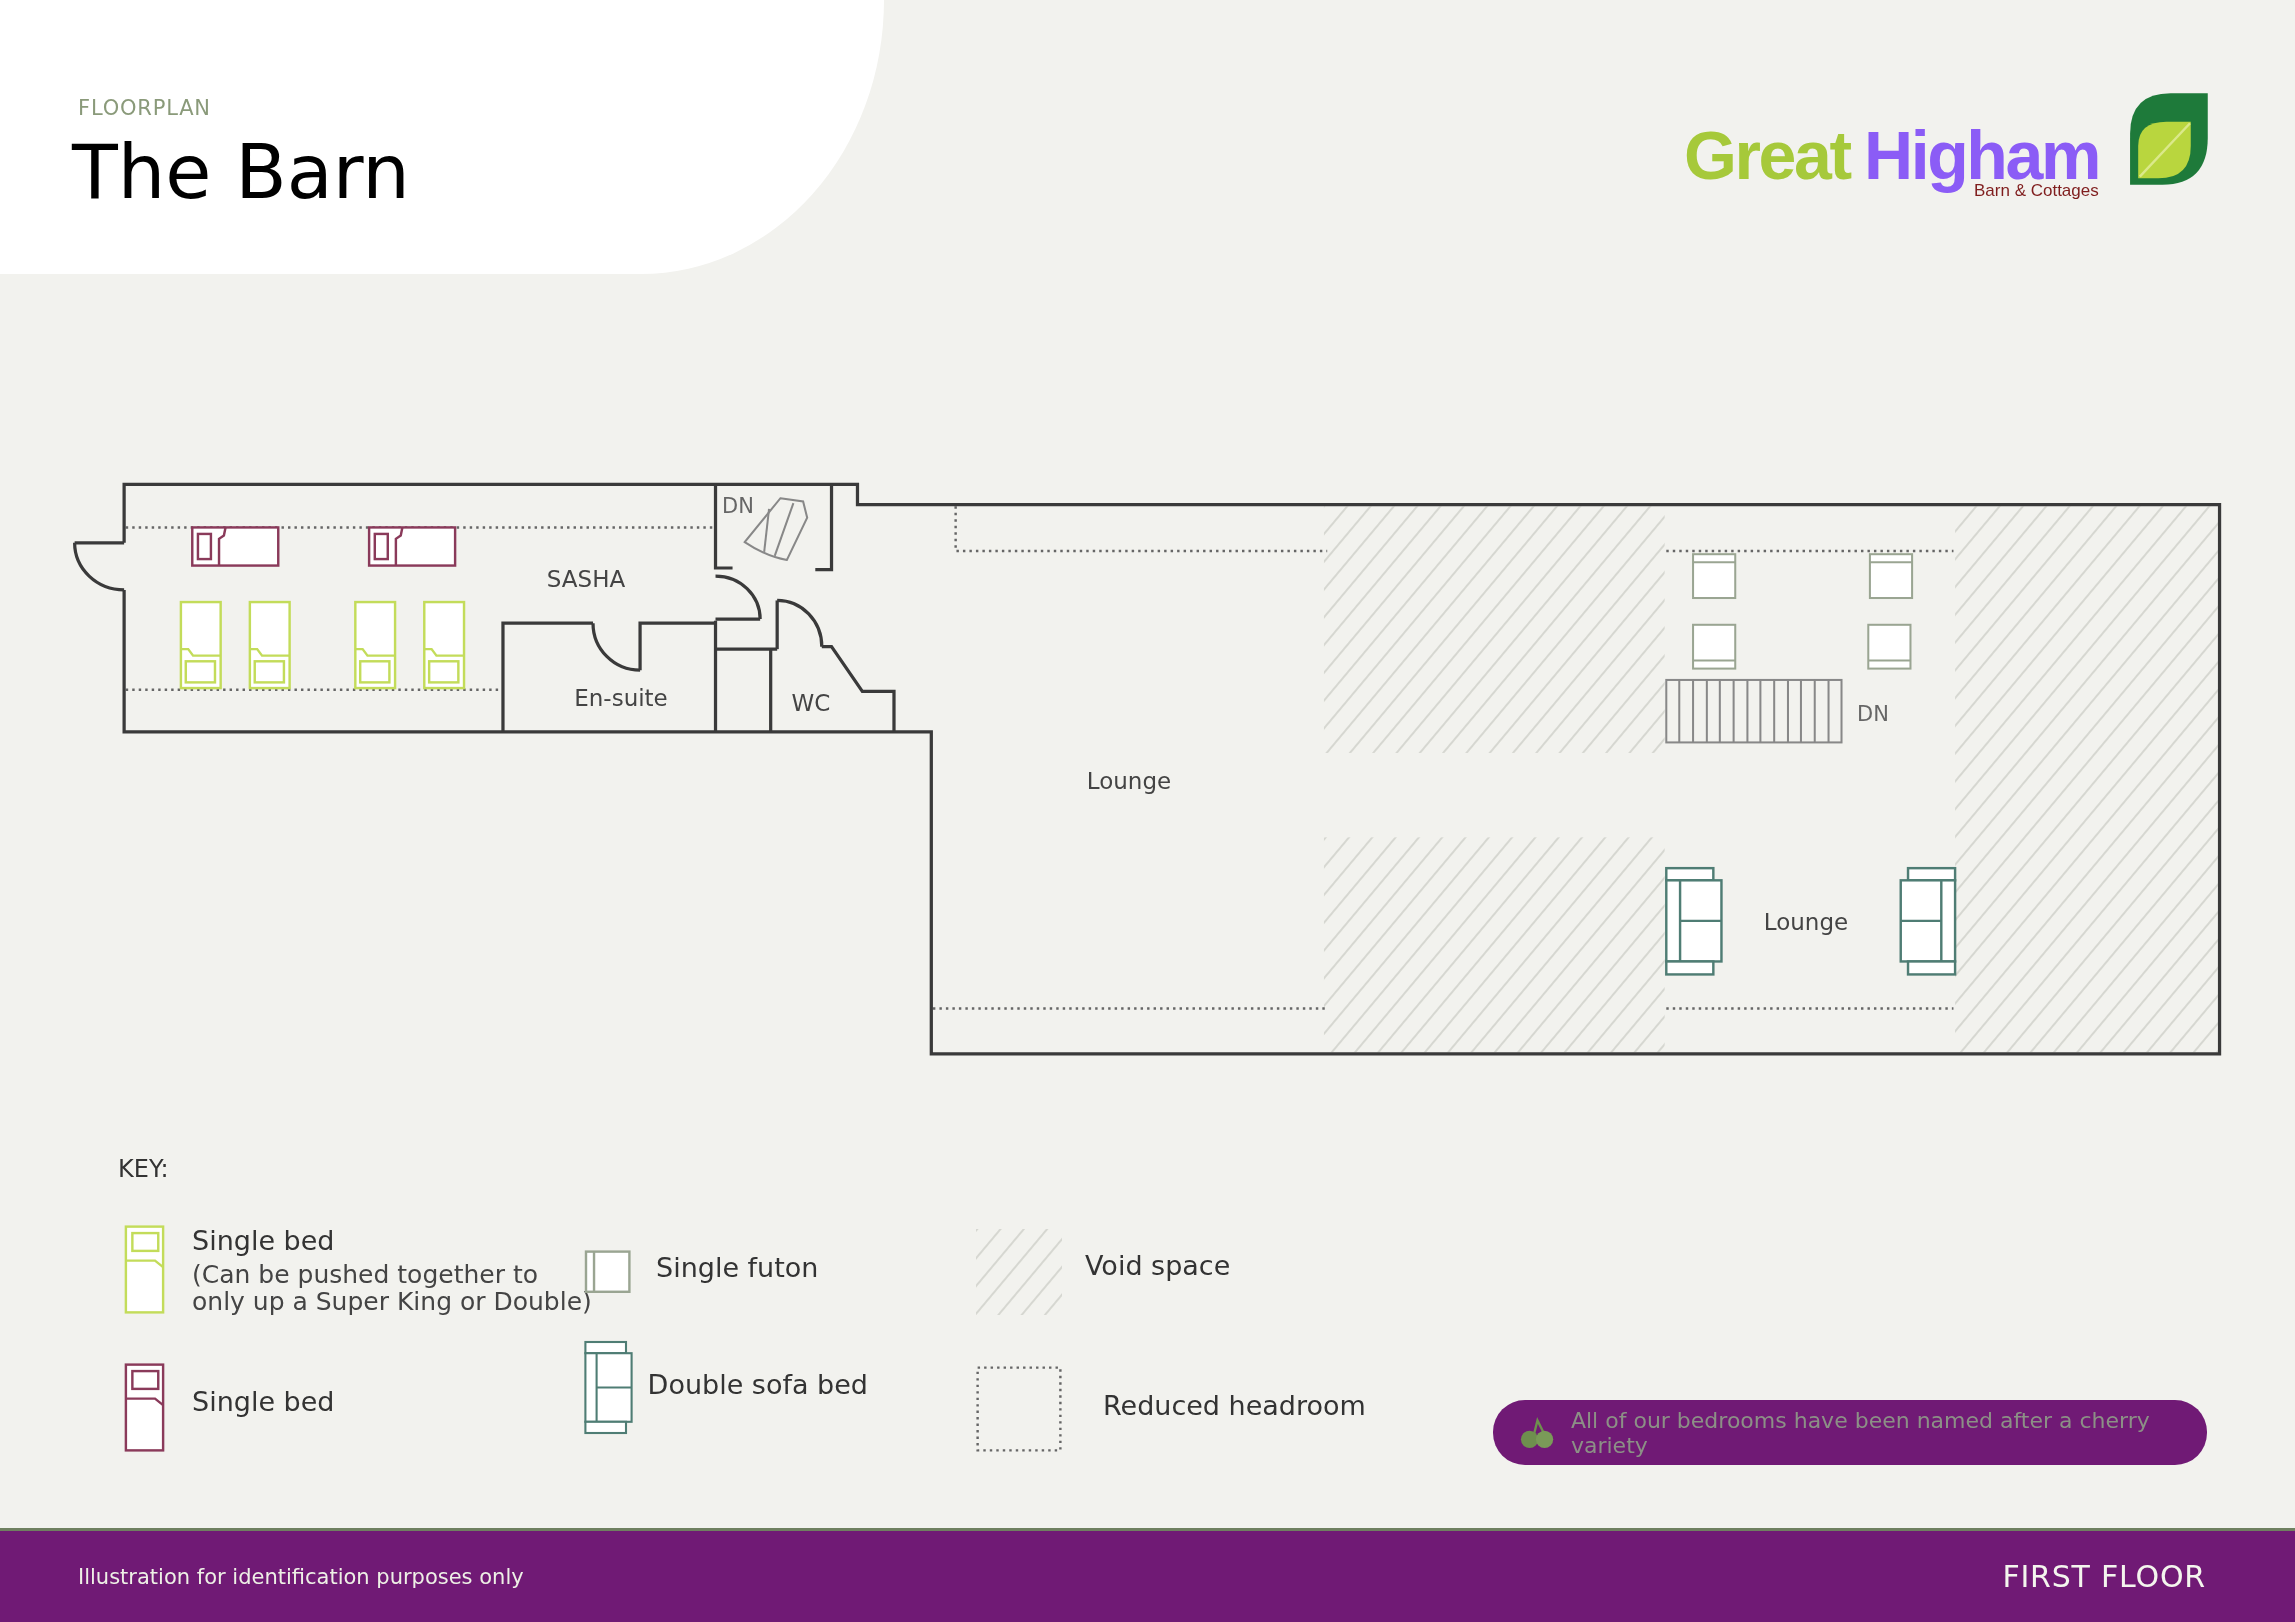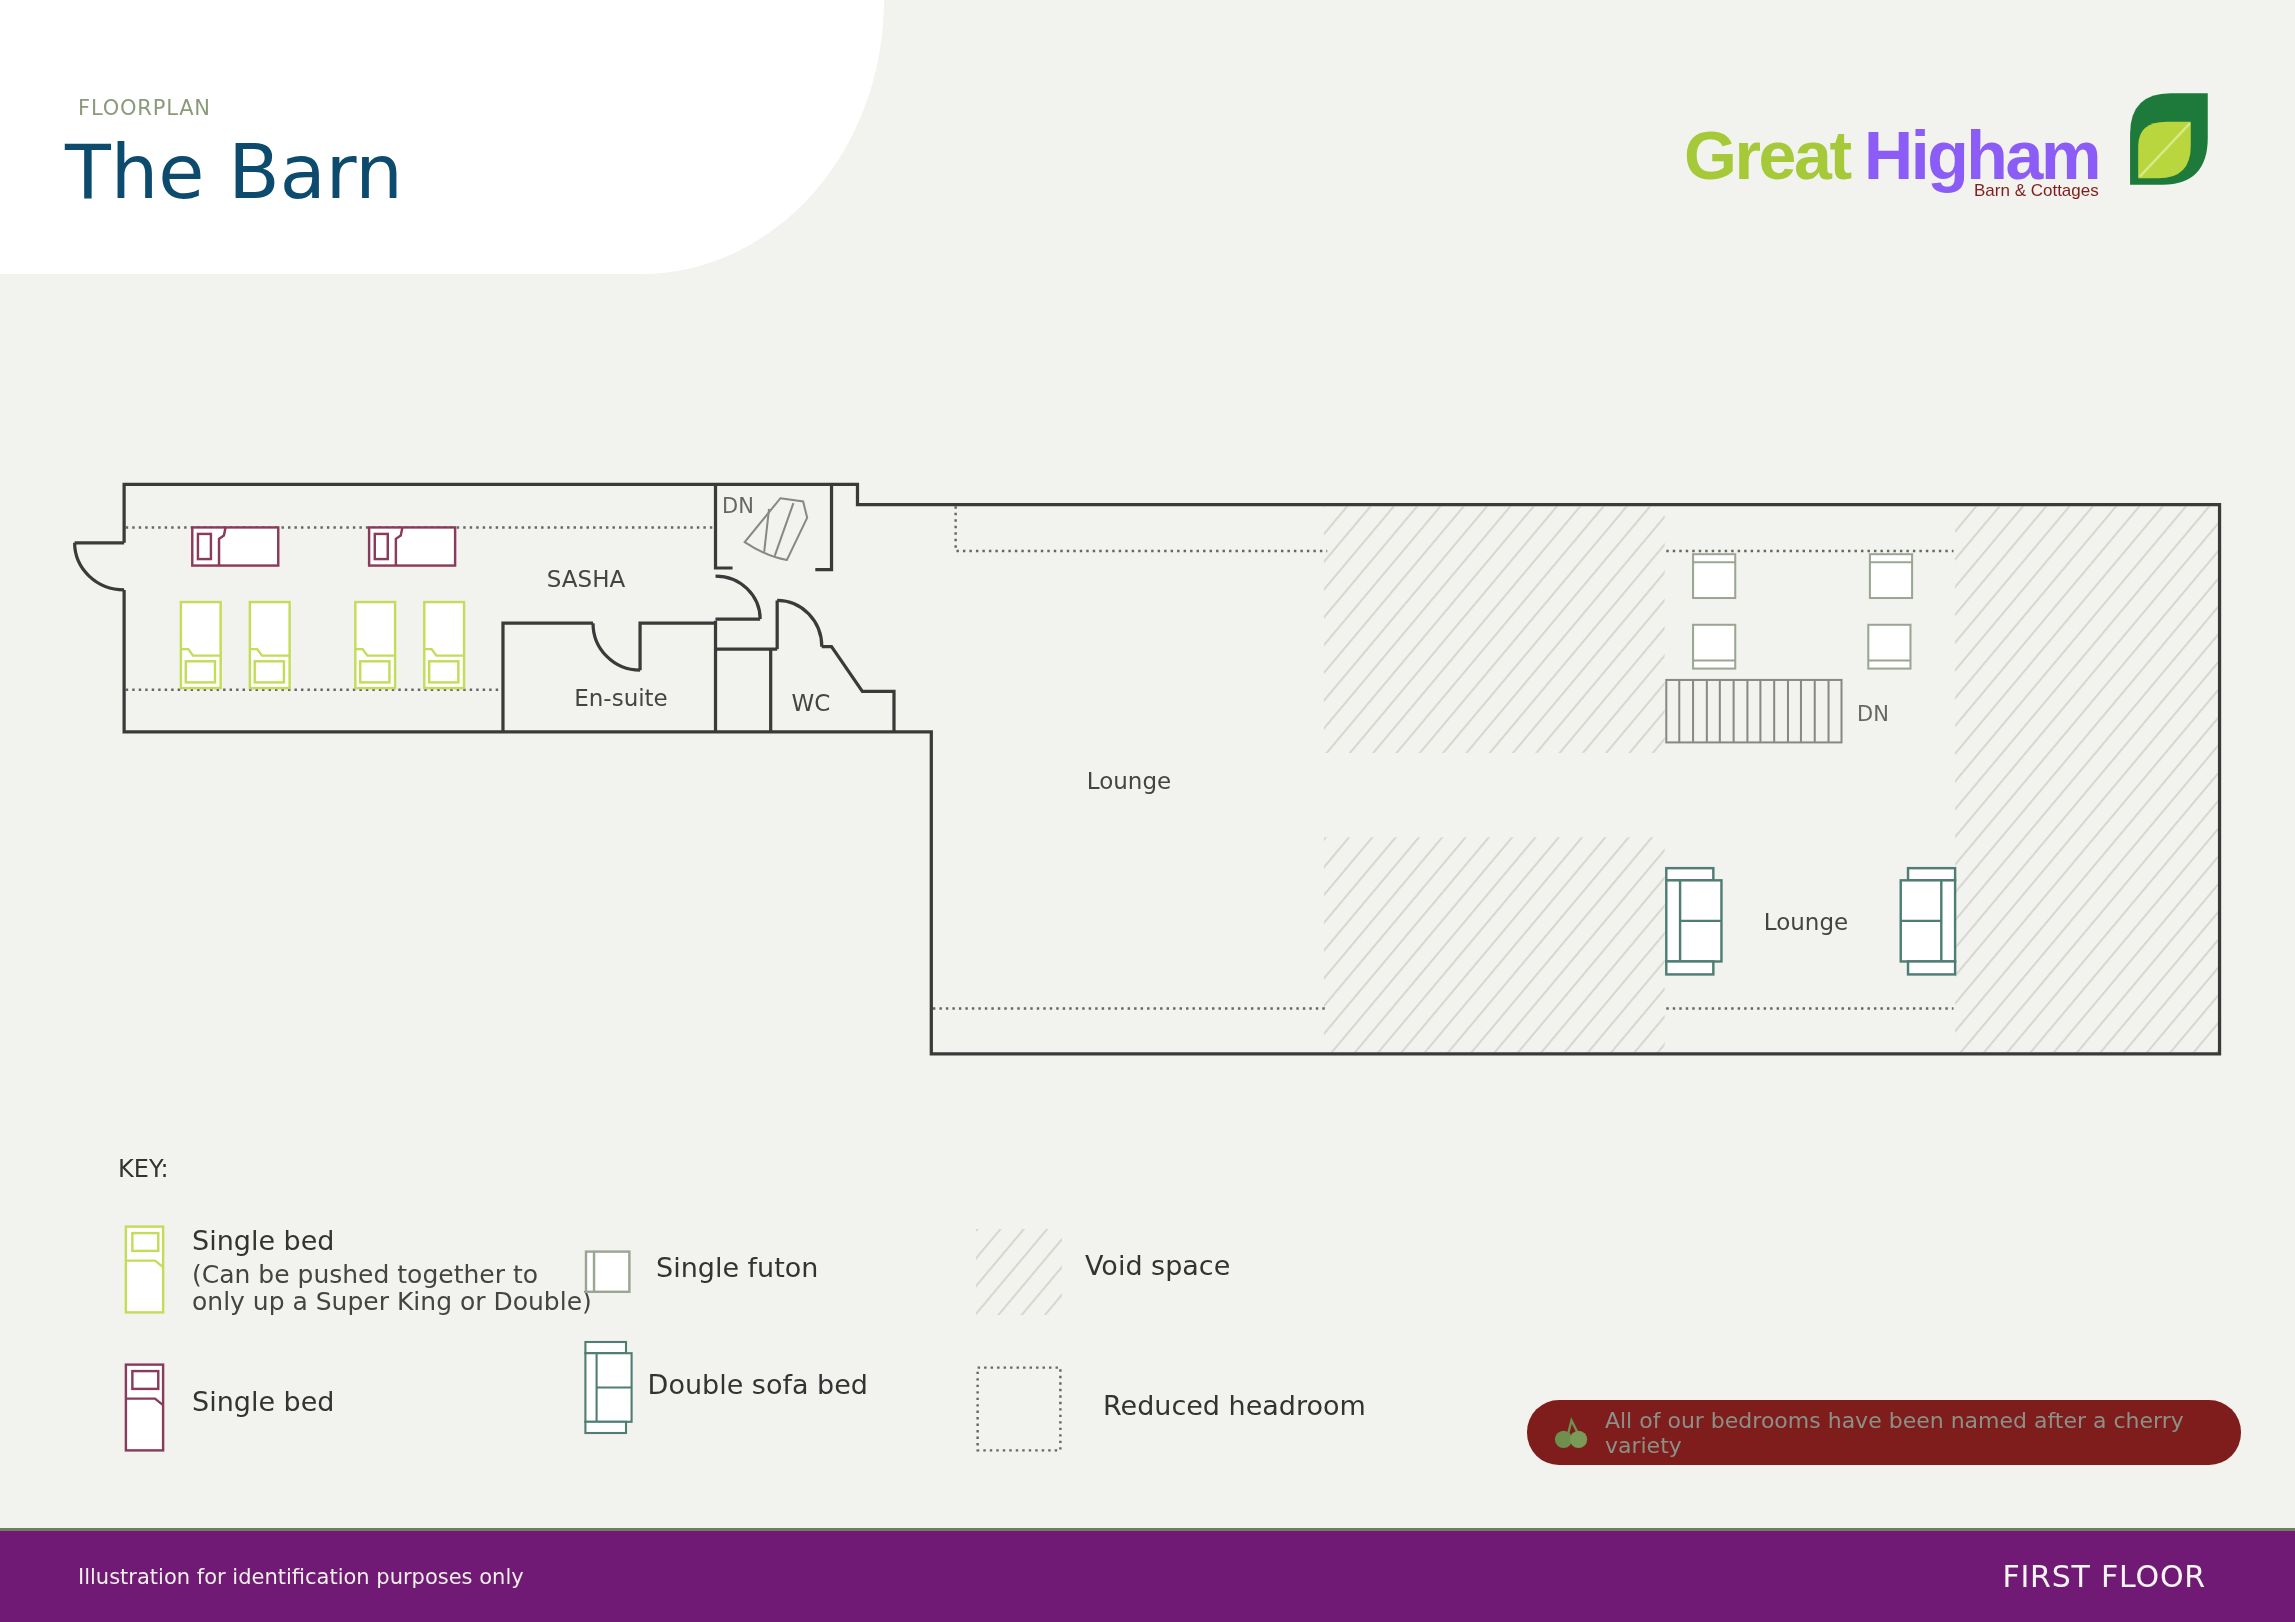--- a/index.html
+++ b/index.html
@@ -1,38 +1,38 @@
 <!DOCTYPE html>
 <html style="font-size:13px"><head>
 <meta charset="utf-8">
 <style>
   html, body { margin:0; padding:0; }
   body { width:2295px; height:1623px; background:#f2f2ee; position:relative; overflow:hidden;
          font-family:"DejaVu Sans", "Liberation Sans", sans-serif; color:#333; }
   .header-card { position:absolute; left:0; top:0; width:884px; height:274px; background:#ffffff;
                  border-bottom-right-radius:243px 274px; }
   .eyebrow { position:absolute; left:78px; top:96px; font-size:21px; letter-spacing:0.8px; color:#8a9a7a; }
-  .title { position:absolute; left:65px; top:128px; font-size:75px; color:#0c4a6e; font-weight:400; }
+  .title { position:absolute; left:72px; top:128px; font-size:75px; color:#000000; font-weight:400; }
   .logo { position:absolute; left:1684px; top:85px; width:527px; height:122px; }
   .logo-great { position:absolute; left:0; top:31px; font-family:"Liberation Sans", sans-serif; font-weight:700;
                 font-size:68px; color:#a6c93a; letter-spacing:-2.4px; }
   .logo-higham { position:absolute; left:180px; top:31px; font-family:"Liberation Sans", sans-serif; font-weight:700;
                  font-size:68px; color:#8b5cf6; letter-spacing:-2.4px; }
   .logo-sub { position:absolute; left:290px; top:96px; font-family:"Liberation Sans", sans-serif; font-size:17px; color:#7f1d1d; }
   .logo-leaf { position:absolute; left:438px; top:4px; width:89px; height:96px; }
   .plan { position:absolute; left:0; top:0; width:2295px; height:1136px; pointer-events:none; }
   .plan-label { position:absolute; font-size:23px; color:#444; transform:translate(-50%,-50%); white-space:nowrap; }
   .plan-label.small { font-size:21px; }
   .key-title { position:absolute; left:118px; top:1155px; font-size:24px; color:#333; }
   .key-item { position:absolute; display:flex; align-items:flex-start; }
   .key-icon { width:49px; flex:none; }
   .key-text { margin-left:23px; }
   .key-label { font-size:27px; color:#333; }
   .key-note { font-size:25px; color:#444; line-height:27px; margin-top:4.9px; }
-  .cherry-pill { position:absolute; left:1527px; top:1400px; width:714px; height:65px; border-radius:32px; background:#7f1d1d;
+  .cherry-pill { position:absolute; left:1493px; top:1400px; width:714px; height:65px; border-radius:32px; background:#701a75;
                  display:flex; align-items:center; }
   .cherry-pill .txt { font-size:22px; color:#8c9086; margin-left:14.6px; }
   .footer { position:absolute; left:0; top:1528px; width:2295px; height:95px; background:#701a75;
             border-top:3.2px solid #6f8060; box-sizing:border-box; }
   .footer-note { position:absolute; left:78px; top:34px; font-size:21px; color:#eef0e6; }
   .footer-floor { position:absolute; right:89px; top:28px; font-size:30px; color:#f4f5ee; letter-spacing:0.8px; }
 </style>
 </head>
 <body>
 

